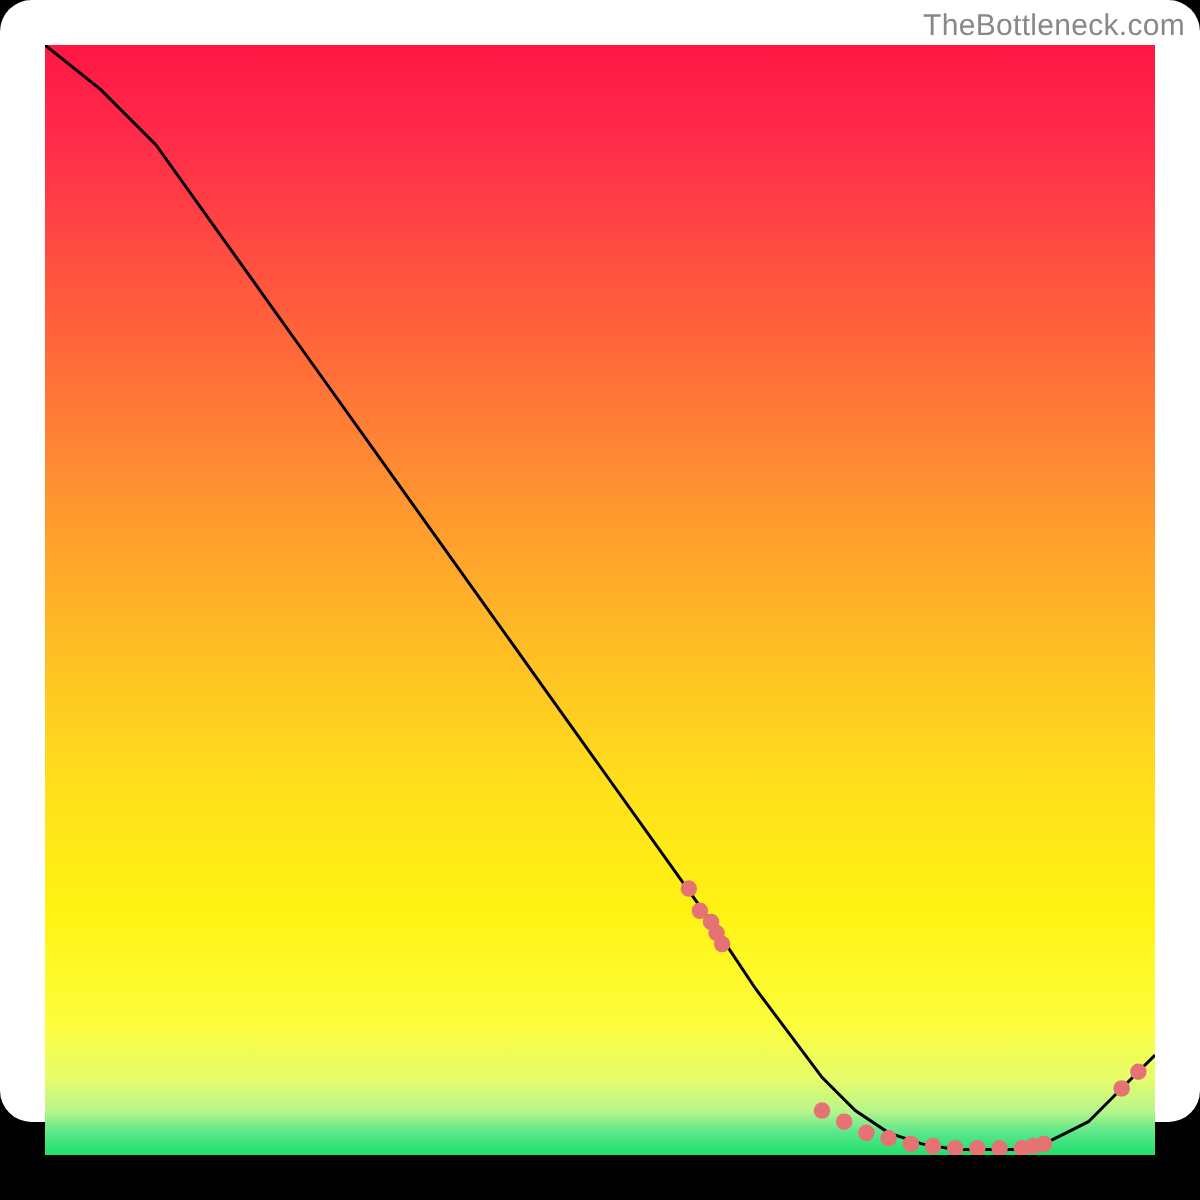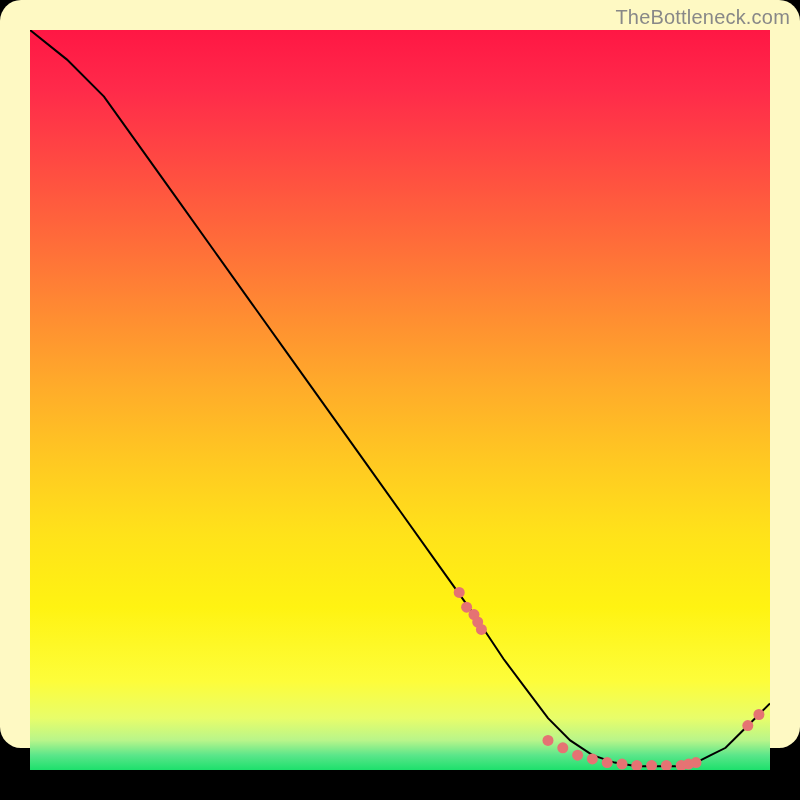--- a/index.html
+++ b/index.html
@@ -8,21 +8,21 @@
     background: #000;
     width: 800px;
     height: 800px;
     overflow: hidden;
     font-family: Arial, Helvetica, sans-serif;
   }
   .canvas {
     position: relative;
     width: 800px;
     height: 748px;
-    background: #fef9c3;
+    background: #ffffff;
     border-radius: 21px;
   }
   .watermark {
     position: absolute;
     top: 6px;
     right: 10px;
     color: #888;
     font-size: 20px;
     font-weight: 500;
     letter-spacing: 0.2px;

